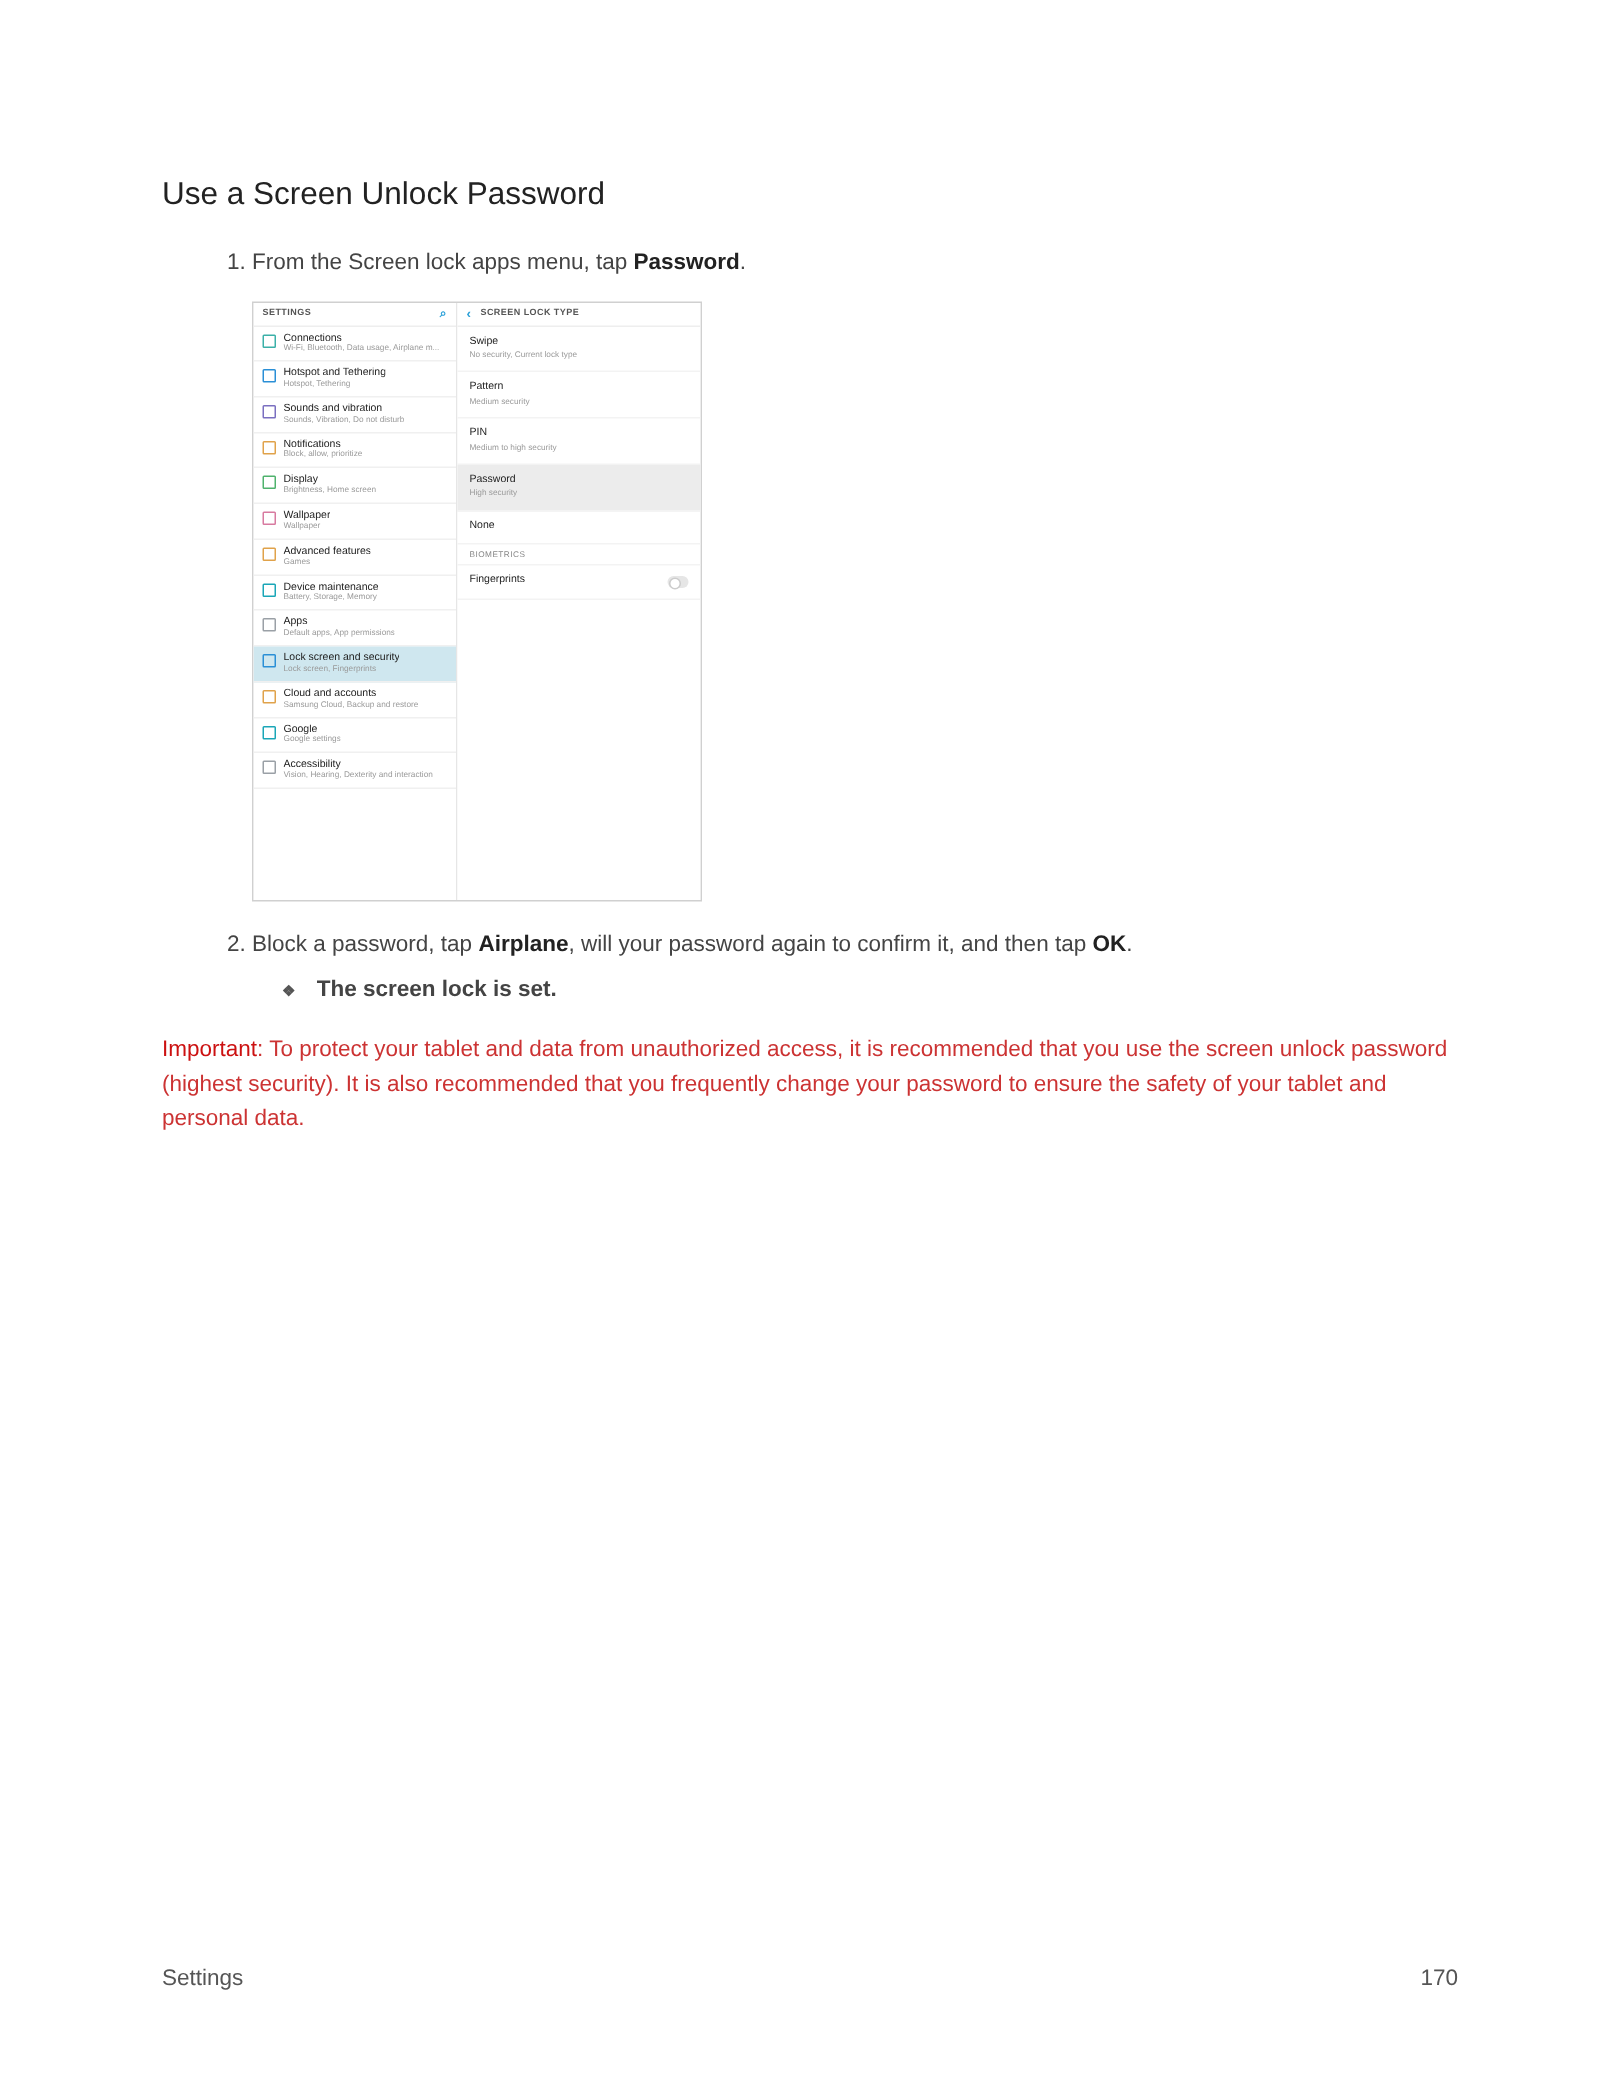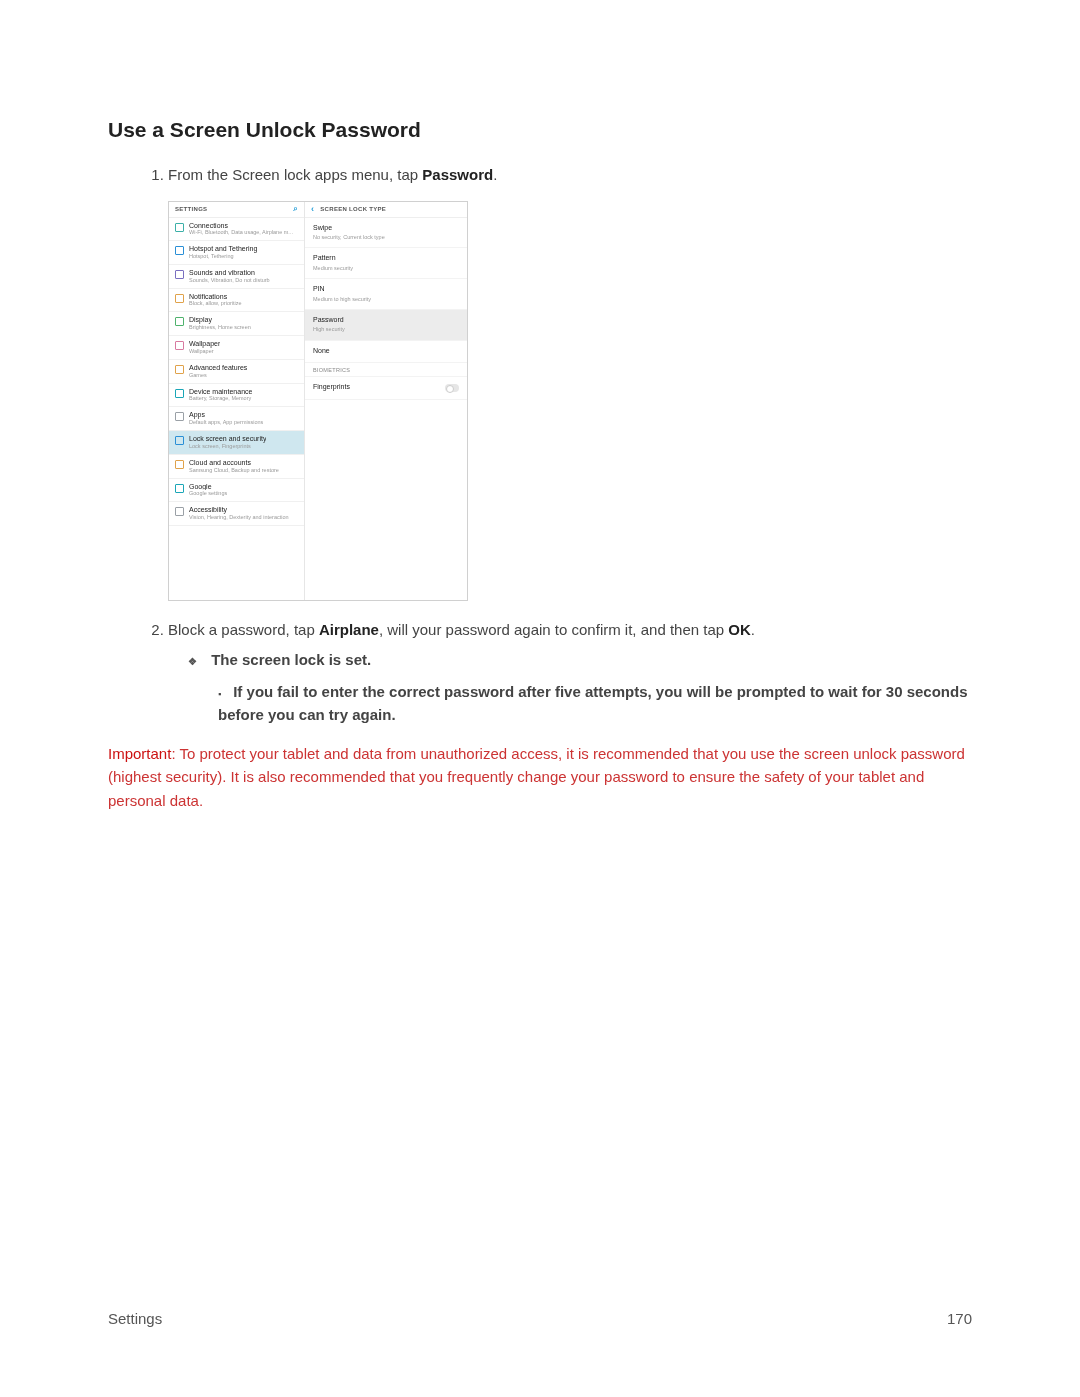--- a/index.html
+++ b/index.html
@@ -1,18 +1,18 @@
 <!DOCTYPE html>
 <html><head>
 <meta charset="utf-8">
 <style>
   * { box-sizing: border-box; margin: 0; padding: 0; }
   html, body { width: 1080px; height: 1397px; background: #fff; font-family: Arial, Helvetica, sans-serif; color: #333; }
   .page { position: relative; width: 1080px; height: 1397px; padding: 118px 108px 0 108px; }
-  h2.section-title { font-size: 21px; font-weight: bold; color: #222; margin-bottom: 22px; }
+  h2.section-title { font-size: 21px; font-weight: normal; color: #222; margin-bottom: 22px; }
   ol.steps { list-style: decimal; padding-left: 60px; font-size: 15px; color: #444; }
   ol.steps > li { margin-bottom: 14px; line-height: 1.5; }
   ol.steps b { font-weight: bold; color: #222; }
   .screenshot-wrap { margin: 14px 0 18px 0; }
   .screenshot {
     width: 300px; height: 400px;
     border: 1px solid #d0d0d0;
     background: #fdfdfd;
     font-size: 7px;
     color: #555;
@@ -236,23 +236,20 @@
         </div>
       </div>
     </li>
 
     <li>
       <span>Block a password, tap </span><b>Airplane</b><span>, will your password again to confirm it, and then tap </span><b>OK</b><span>.</span>
 
       <ul class="sub1">
         <li>
           <span>The screen lock is set.</span>
-          <ul class="sub2">
-            <li><span>If you fail to enter the correct password after five attempts, you will be prompted to wait for 30 seconds before you can try again.</span></li>
-          </ul>
         </li>
       </ul>
     </li>
   </ol>
 
   <p class="important">
     <b>Important</b><span>: To protect your tablet and data from unauthorized access, it is recommended that you use the screen unlock password (highest security). It is also recommended that you frequently change your password to ensure the safety of your tablet and personal data.</span>
   </p>
 
   <div class="footer">

